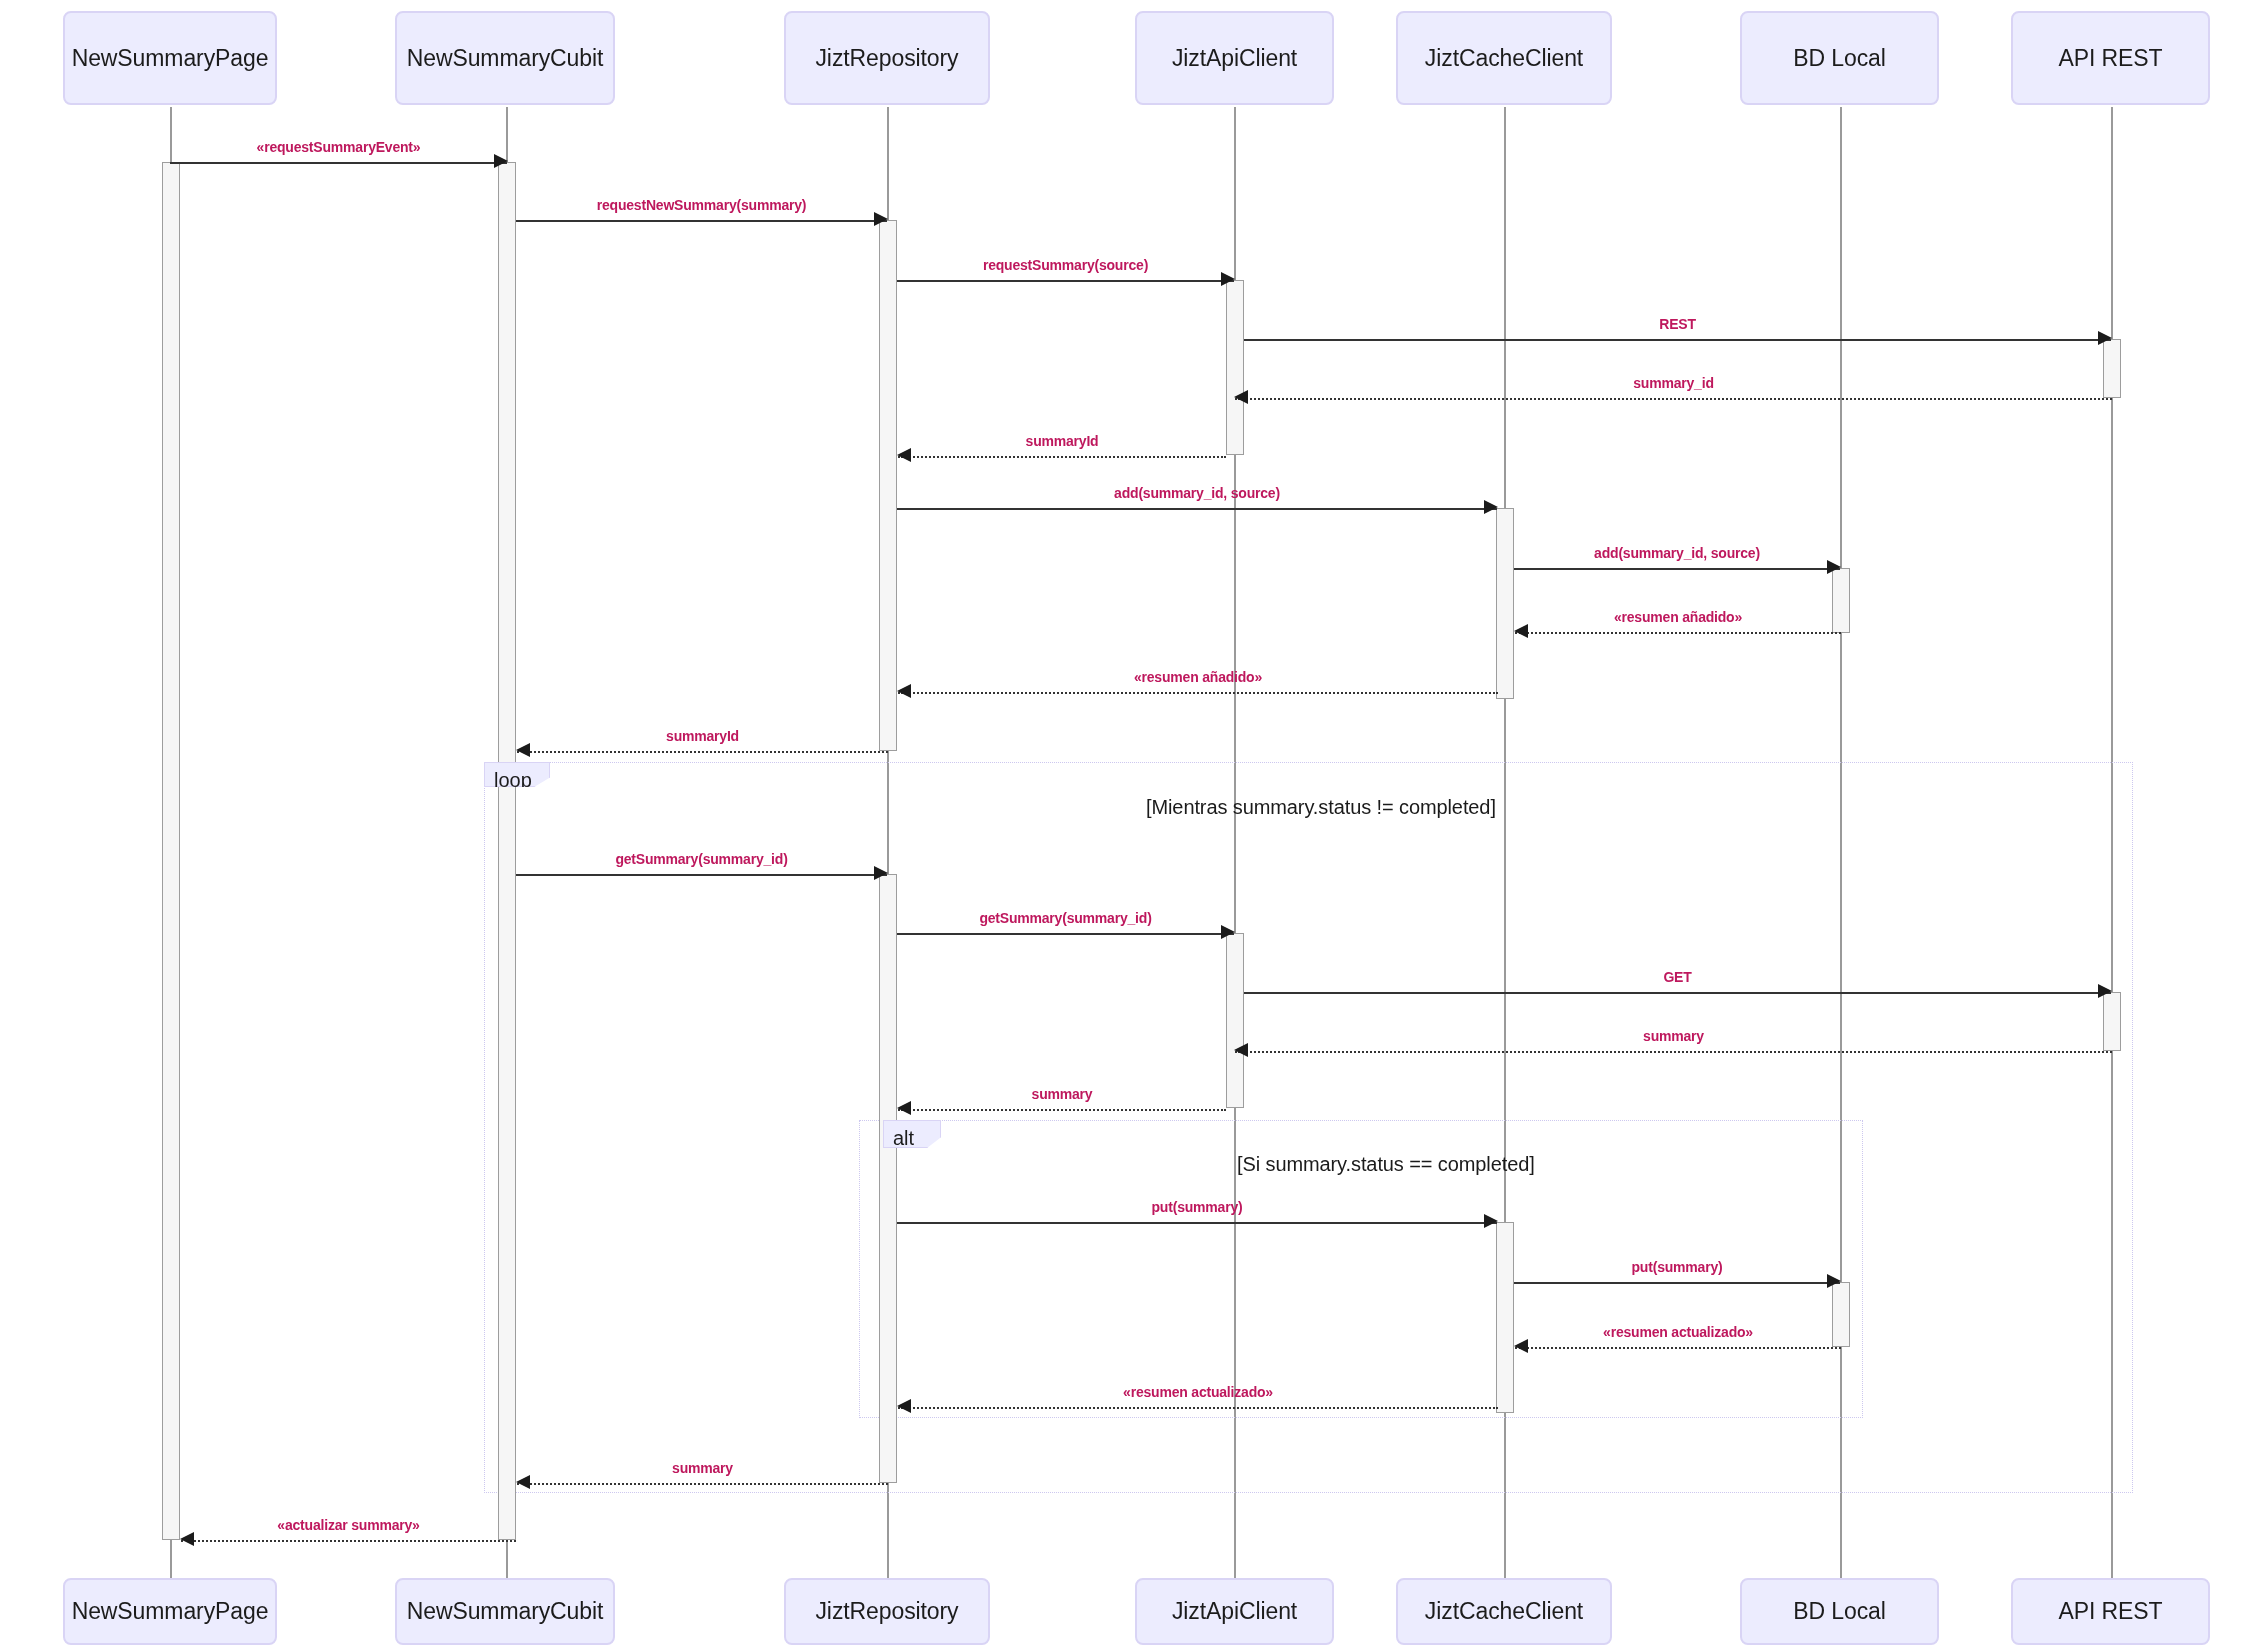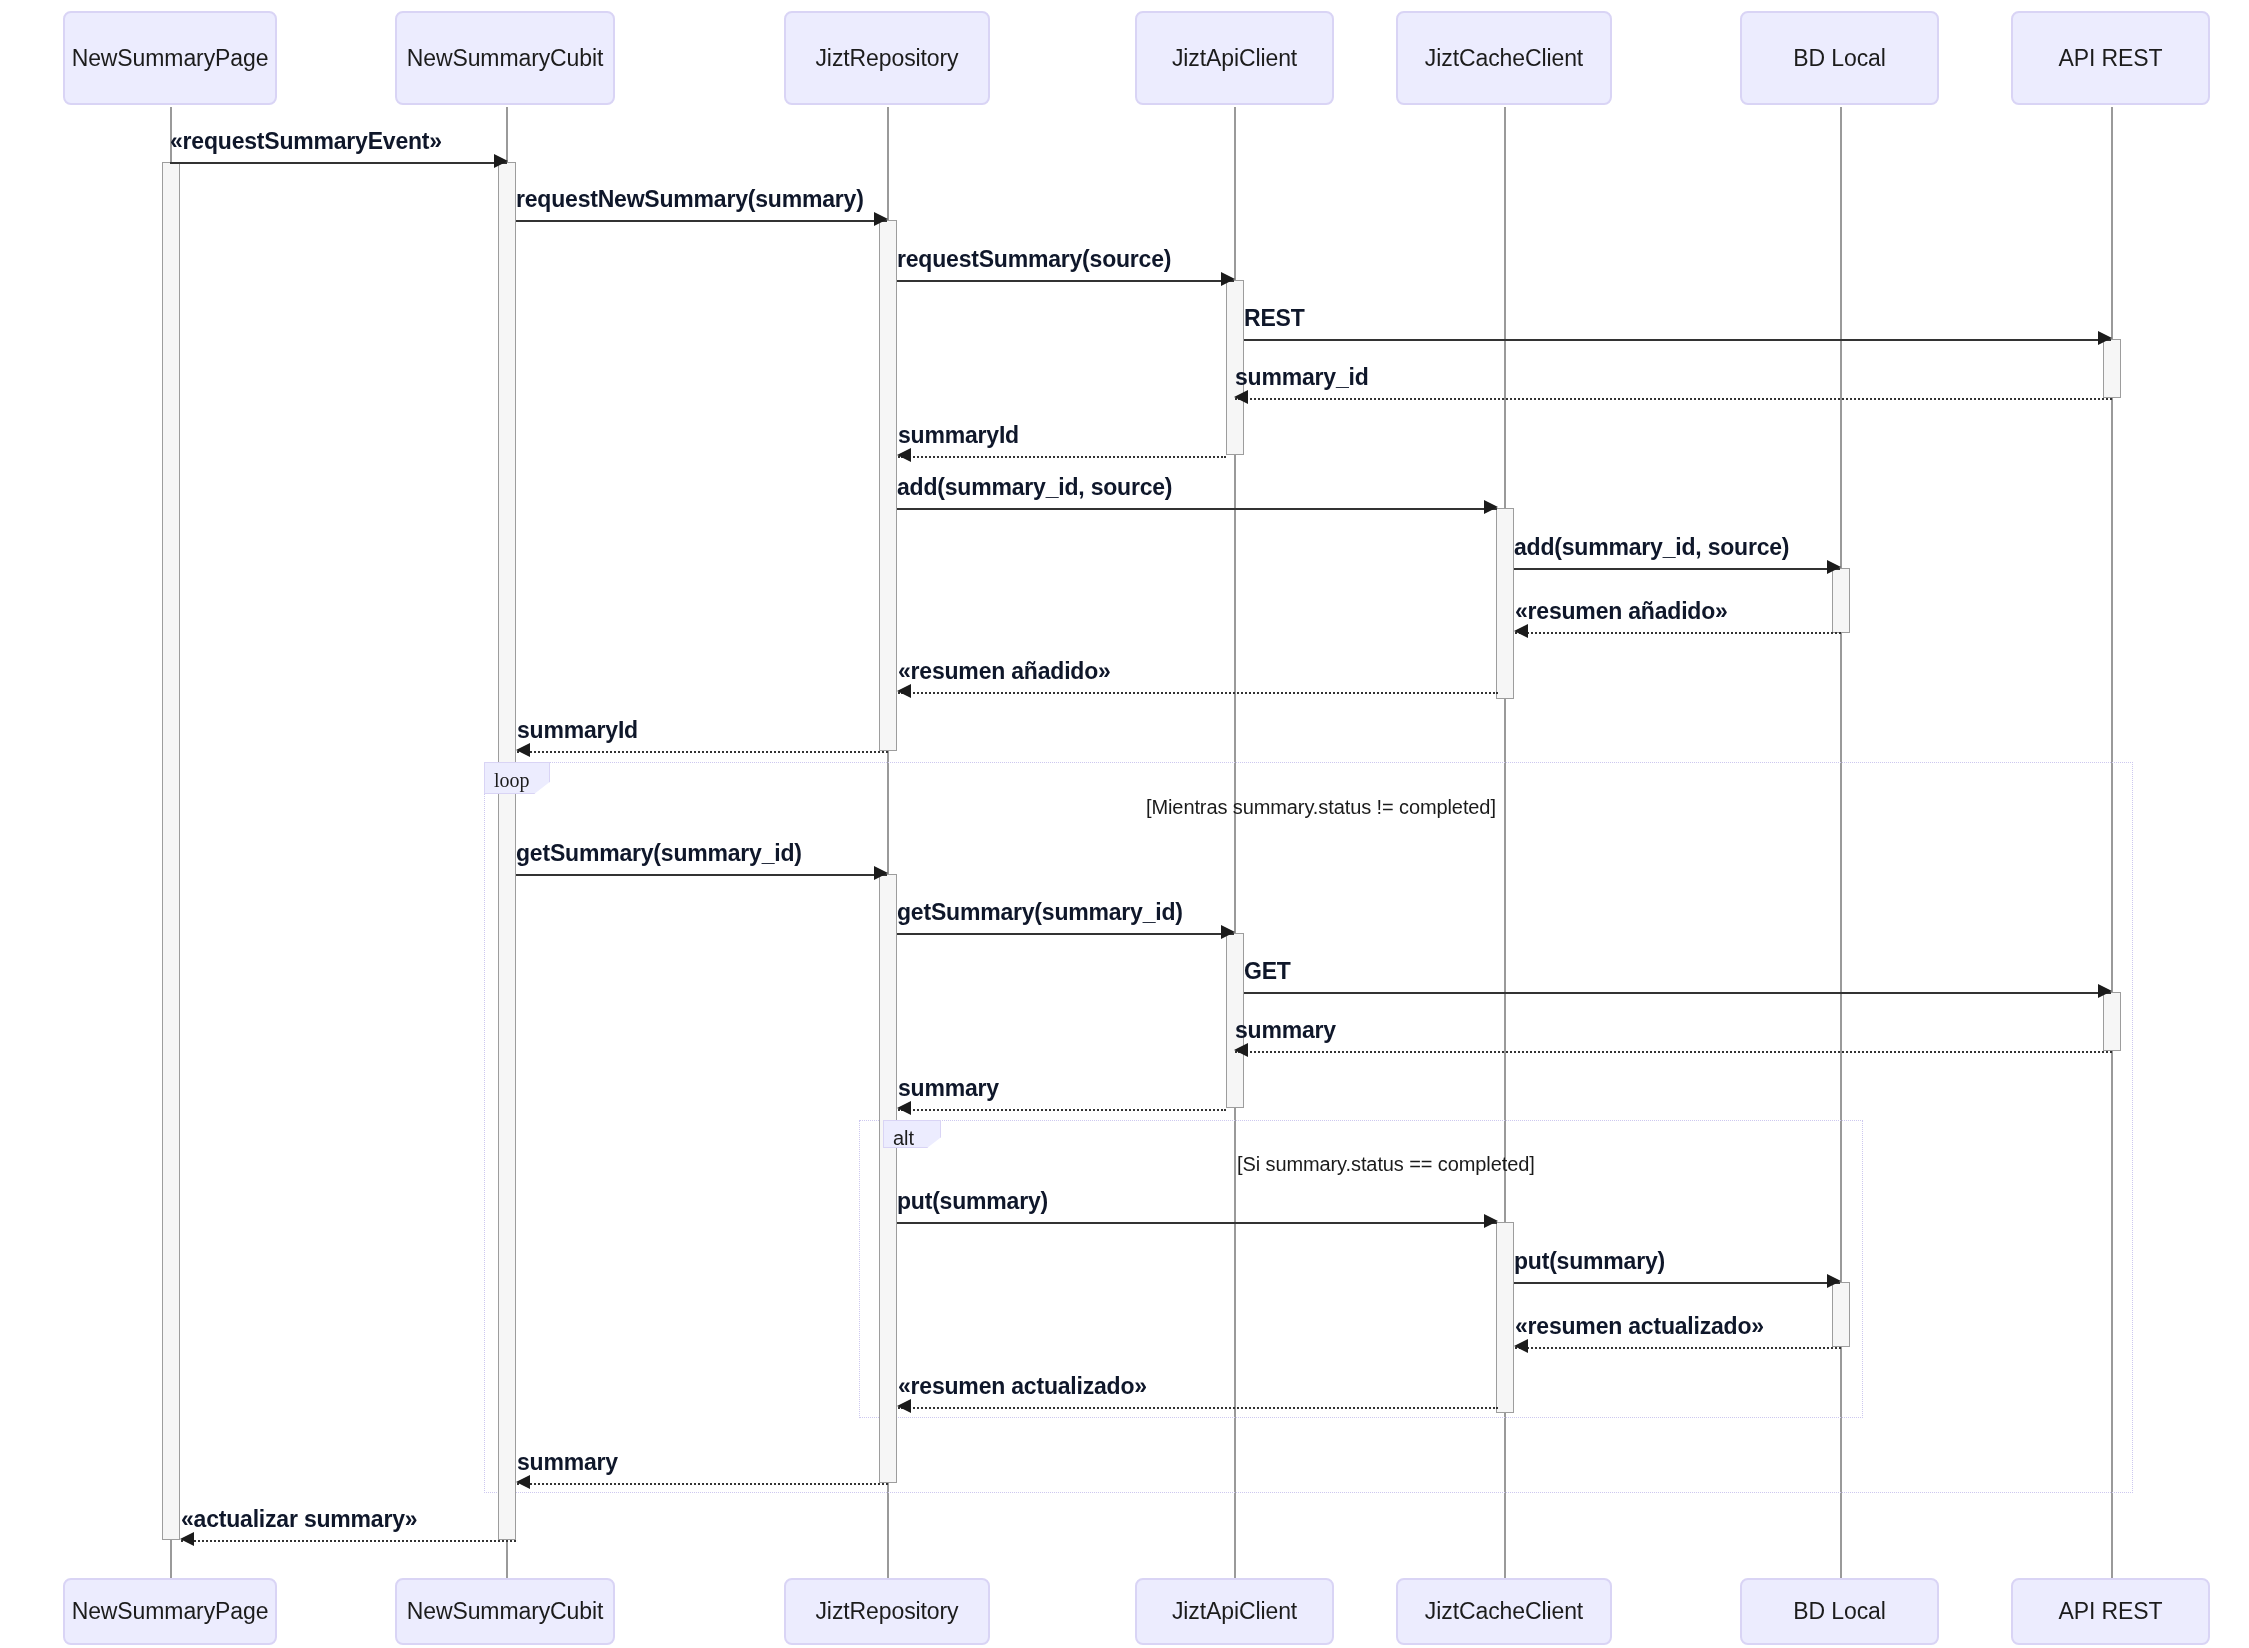--- a/index.html
+++ b/index.html
@@ -82,23 +82,24 @@
   }
   .msg .head-left {
     left: -1.1px;
     border-right: 14.6px solid #1b1b1b;
   }
   .msg .label {
     position: absolute;
     bottom: 6.7px;
     left: 0;
     width: 100%;
-    font-size: 23px;
+    text-align: center;
+    font-size: 14px;
     font-weight: bold;
-    color: #0f172a;
+    color: #be185d;
     white-space: nowrap;
     letter-spacing: -0.2px;
   }
   
   .fragment {
     position: absolute;
     box-sizing: border-box;
     border: 1.7px dotted #cdc8ef;
     background: transparent;
     z-index: 2;
@@ -154,21 +155,21 @@
     <span>JiztCacheClient</span>
   </div>
   <div class="participant" style="left:1740px; top:11.2px; width:199px; height:94px;">
     <span>BD Local</span>
   </div>
   <div class="participant" style="left:2011px; top:11.2px; width:199px; height:94px;">
     <span>API REST</span>
   </div>
 
   <div class="fragment" style="left:484px; top:762px; width:1649px; height:731px;"></div>
-  <div class="fragment-label" style="left:484px; top:762px; width:66px; height:32px;font-family:Liberation Serif, serif;">
+  <div class="fragment-label" style="left:484px; top:762px; width:66px; height:25px;">
     <span>loop</span>
   </div>
   <div class="fragment-cond" style="left:1146px; top:772px;">
     <span>[Mientras summary.status != completed]</span>
   </div>
 
   <div class="fragment" style="left:859px; top:1120px; width:1004px; height:298px;"></div>
   <div class="fragment-label" style="left:883px; top:1120px; width:58px; height:28px;">
     <span>alt</span>
   </div>

